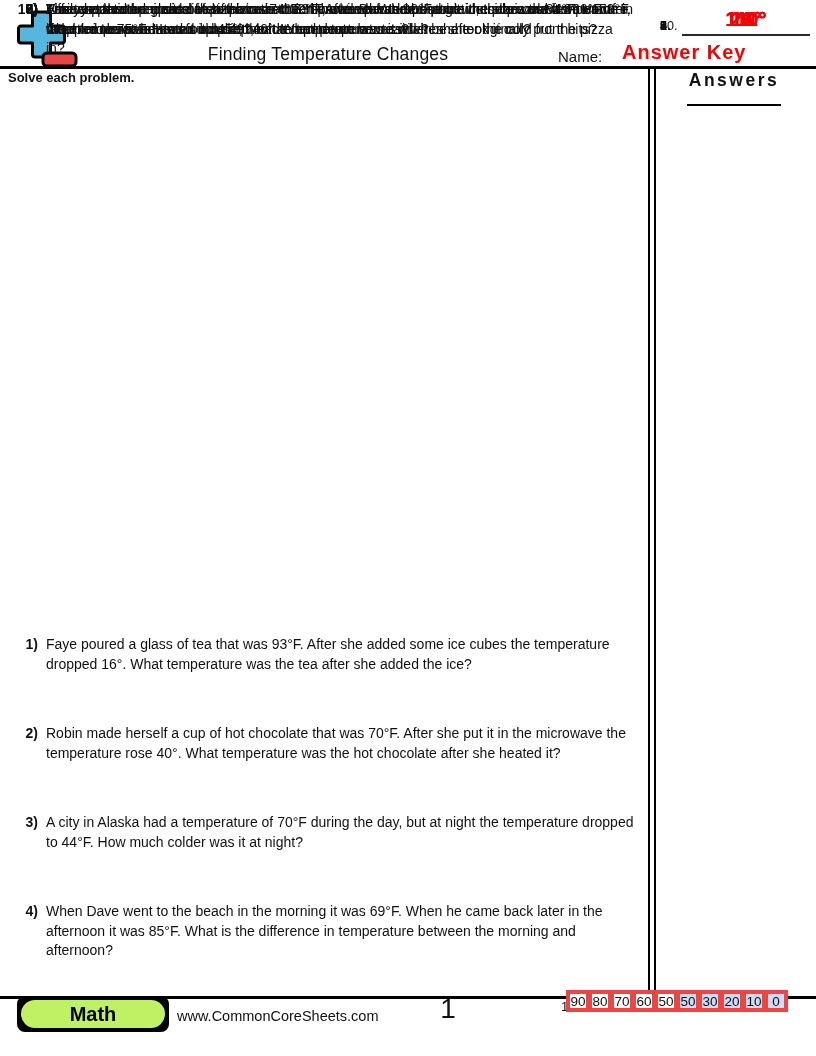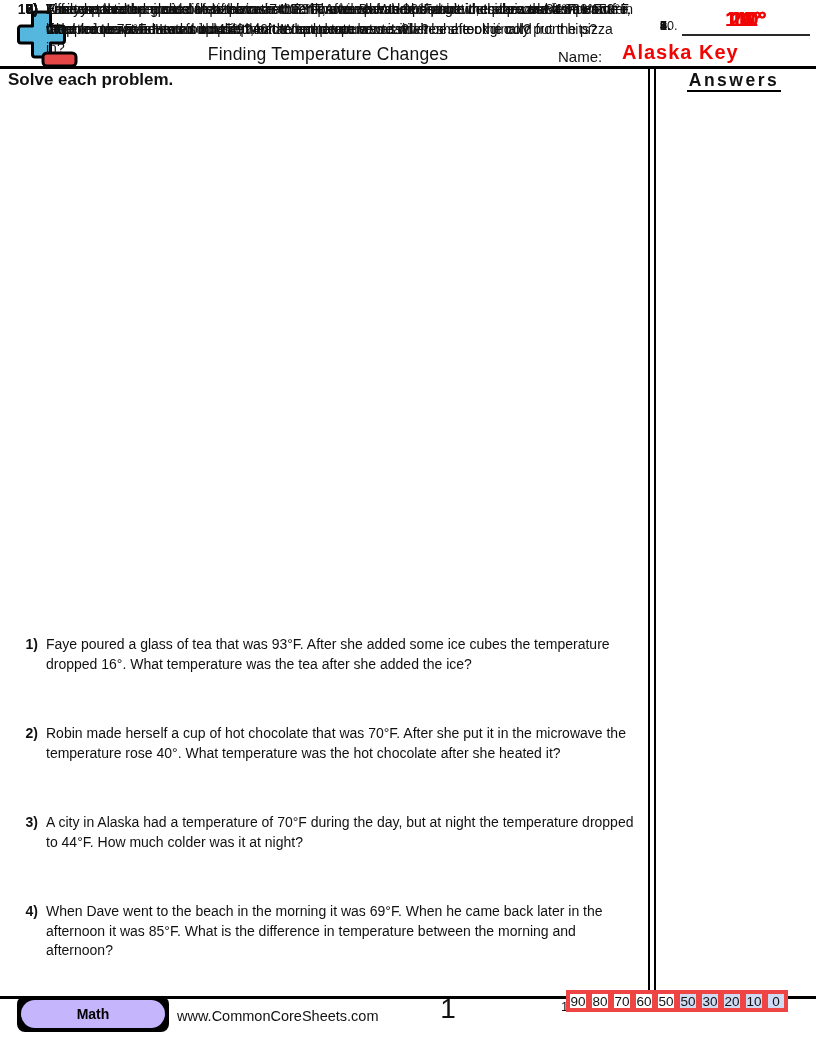--- a/index.html
+++ b/index.html
@@ -16,74 +16,74 @@
     color:var(--ink);font-family:"Liberation Sans",sans-serif;overflow:hidden;
   }
   .abs{position:absolute;}
 
   
   .logo{left:14px;top:6px;width:64px;height:64px;}
   .title{top:44px;left:0;width:656px;text-align:center;font-size:17.5px;letter-spacing:.2px;}
   .name-label{top:48px;left:558px;font-size:15px;}
   .name-value{top:41px;left:622px;font-size:20px;font-weight:bold;color:var(--accent_red);letter-spacing:1px;}
   .header-rule{top:66px;left:0;width:816px;height:3px;background:#000;}
-  .instructions{top:70px;left:8px;font-weight:bold;font-size:17px;}
+  .instructions{top:70px;left:8px;font-weight:bold;font-size:13px;}
 
   
   .divider{left:648px;top:69px;height:921px;width:8px;
     border-left:2.5px solid #000;border-right:2.5px solid #000;}
 
   
   .problem{left:8px;width:636px;display:flex;gap:8px;font-size:14px;line-height:19.6px;}
   .p-num{font-weight:bold;width:30px;text-align:right;flex:none;}
   .p-text{flex:1;max-width:588px;}
   .problem:nth-of-type(1){top:101px;} .problem:nth-of-type(2){top:190px;}
   .problem:nth-of-type(3){top:279px;} .problem:nth-of-type(4){top:368px;}
   .problem:nth-of-type(5){top:457px;} .problem:nth-of-type(6){top:546px;}
   .problem:nth-of-type(7){top:635px;} .problem:nth-of-type(8){top:724px;}
   .problem:nth-of-type(9){top:813px;} .problem:nth-of-type(10){top:902px;}
 
   
   .answers-heading{left:658px;top:70px;width:152px;text-align:center;}
   .answers-heading span{font-size:17.5px;font-weight:bold;letter-spacing:2.5px;
-    border-bottom:2.5px solid #000;padding:0 2px 0 2px;}
+    border-bottom:2.5px solid #000;padding:0 2px 14px 2px;}
   .answer-row{left:660px;width:152px;height:36px;}
   .a-num{position:absolute;left:0;bottom:3px;font-size:12.5px;}
   .a-val{position:absolute;left:22px;right:2px;bottom:0;border-bottom:2px solid #2a2a2a;
     text-align:center;color:var(--accent_red);font-weight:bold;font-size:20.5px;padding-bottom:3px;}
   .answer-row:nth-of-type(1){top:104px;} .answer-row:nth-of-type(2){top:149px;}
   .answer-row:nth-of-type(3){top:193px;} .answer-row:nth-of-type(4){top:238px;}
   .answer-row:nth-of-type(5){top:282px;} .answer-row:nth-of-type(6){top:327px;}
   .answer-row:nth-of-type(7){top:371px;} .answer-row:nth-of-type(8){top:416px;}
   .answer-row:nth-of-type(9){top:460px;} .answer-row:nth-of-type(10){top:505px;}
 
   
   .footer-rule{top:996px;left:0;width:816px;height:2.5px;background:#000;}
   .badge{left:17px;top:996px;width:152px;height:36px;background:#000;border-radius:8px;}
-  .badge-pill{position:absolute;inset:4px;background:#c4b5fd;border-radius:15px;
-    display:flex;align-items:center;justify-content:center;font-weight:bold;font-size:14px;color:#000;}
+  .badge-pill{position:absolute;inset:4px;background:#bef264;border-radius:15px;
+    display:flex;align-items:center;justify-content:center;font-weight:bold;font-size:20px;color:#000;}
   .website{left:177px;top:1008px;font-size:14.5px;}
   .page-num{left:418px;top:993px;width:60px;text-align:center;font-size:28px;}
   .score-label{left:529px;top:999px;font-size:13px;margin-left:32px;}
   .score-table{left:566px;top:990px;display:flex;}
   .score-cell{width:24px;height:22px;border:4px solid #ef4444;margin-left:-2px;
     display:flex;align-items:center;justify-content:center;font-size:13.5px;background:#fff;}
   .score-cell:first-child{margin-left:0;}
   .score-cell.hl{background:var(--score_highlight);}
 </style>
 </head>
 <body>
 
 <svg class="abs logo" viewBox="0 0 64 64" aria-hidden="true">
   <path d="M21 6 h13 a2.5 2.5 0 0 1 2.5 2.5 V20 h11.5 a2.5 2.5 0 0 1 2.5 2.5 v12 a2.5 2.5 0 0 1 -2.5 2.5 H36.5 V48.5 a2.5 2.5 0 0 1 -2.5 2.5 H21 a2.5 2.5 0 0 1 -2.5 -2.5 V37 H7 a2.5 2.5 0 0 1 -2.5 -2.5 v-12 A2.5 2.5 0 0 1 7 20 h11.5 V8.5 A2.5 2.5 0 0 1 21 6 Z" fill="var(--logo_blue)" stroke="#000" stroke-width="3" stroke-linejoin="round"></path>
   <rect x="29" y="47" width="33" height="13" rx="4" fill="var(--logo_red)" stroke="#000" stroke-width="3"></rect>
 </svg>
 <div class="abs title">Finding Temperature Changes</div>
 <div class="abs name-label">Name:</div>
-<div class="abs name-value">Alaska Key</div>
+<div class="abs name-value">Answer Key</div>
 <div class="abs header-rule"></div>
 <div class="abs instructions">Solve each problem.</div>
 
 <div class="abs divider"></div>
 
 <div class="abs problem">
   <div class="p-num">1)</div>
   <div class="p-text">Faye poured a glass of tea that was 93°F. After she added some ice cubes the temperature dropped 16°. What temperature was the tea after she added the ice?</div>
 </div>
 <div class="abs problem">

